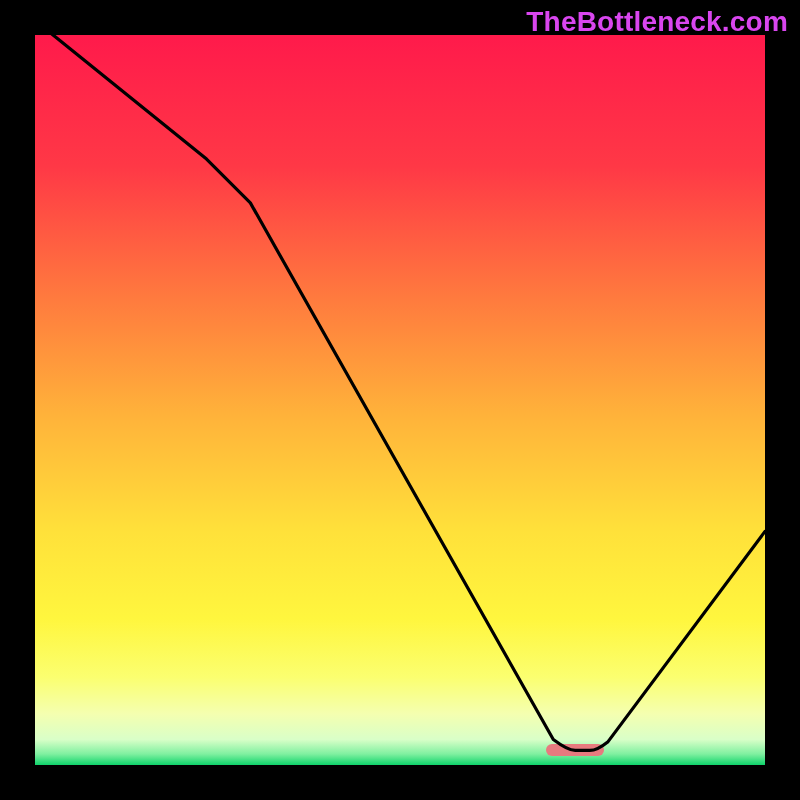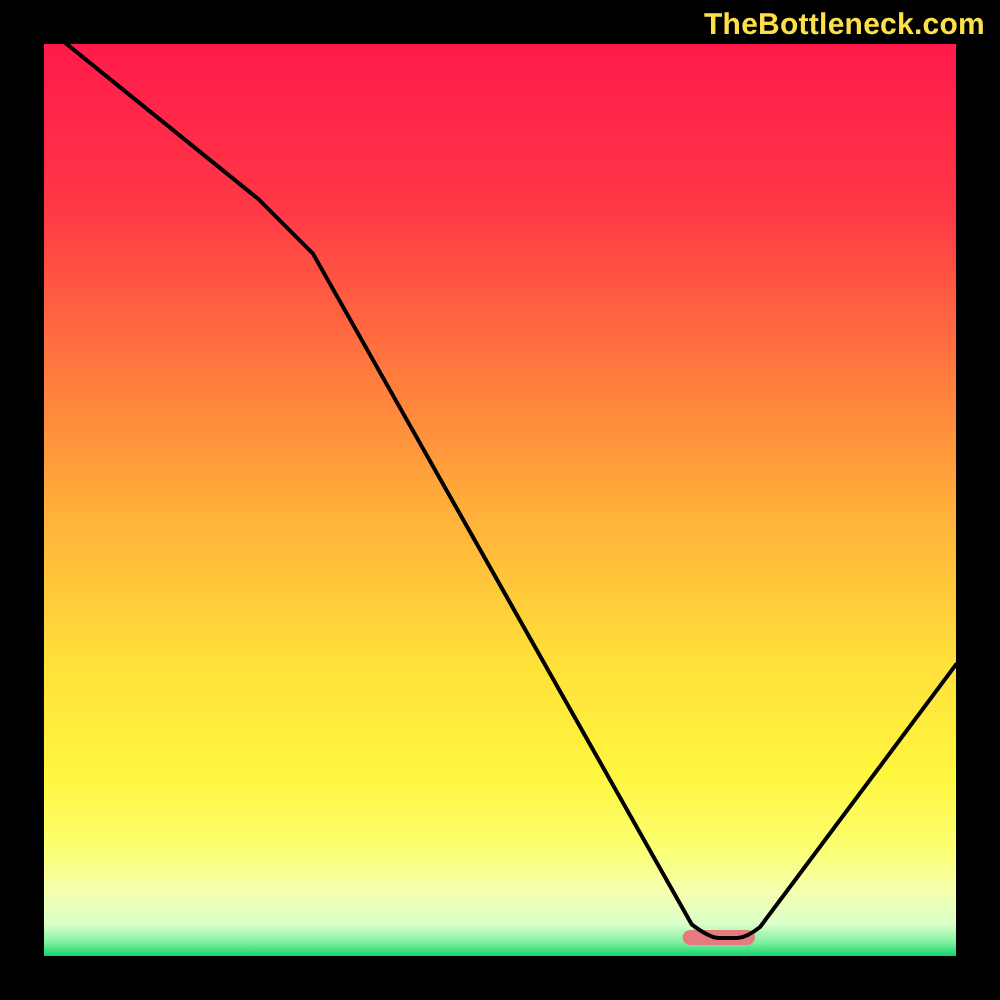--- a/index.html
+++ b/index.html
@@ -37,23 +37,23 @@
   .marker {
     position: absolute;
     background: #e77a7f;
     border-radius: 6px;
   }
   .watermark {
     position: absolute;
     top: 6px;
     right: 12px;
     font-family: Arial, Helvetica, sans-serif;
-    font-size: 24px;
+    font-size: 28px;
     font-weight: 600;
-    color: #fde047;
+    color: #d946ef;
     letter-spacing: 0.2px;
   }
 </style>
 </head>
 <body>
 
 <div class="frame">
 
   <div class="plot">
     <svg class="gradient" viewBox="0 0 730 730" preserveAspectRatio="none">

